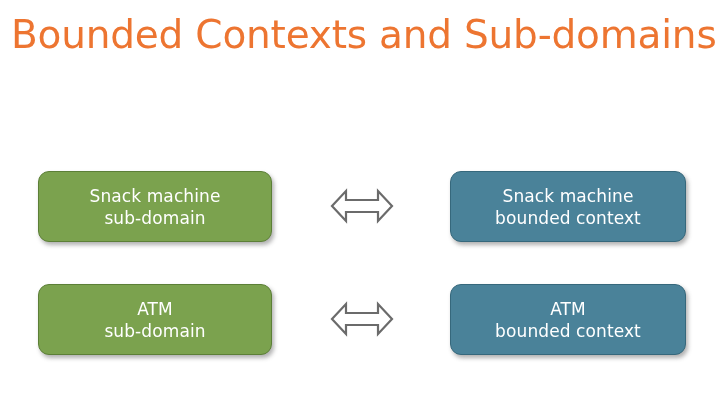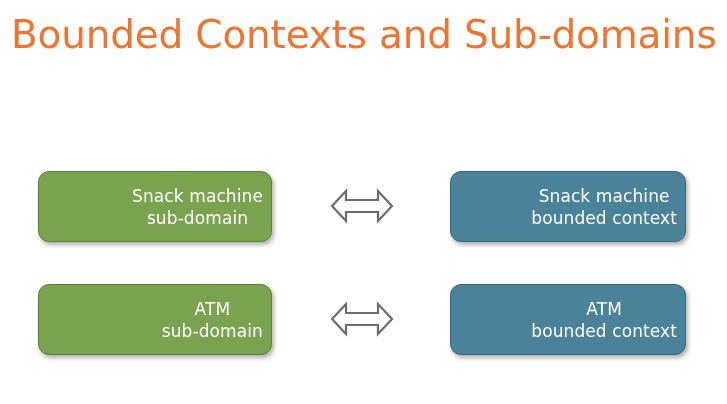--- a/index.html
+++ b/index.html
@@ -57,21 +57,21 @@
   .row-1 { top: 171px; }
   .row-2 { top: 284px; }
 
   .node {
     position: absolute;
     box-sizing: border-box;
     height: 71px;
     border-radius: 11px;
     display: flex;
     align-items: center;
-    justify-content: flex-end;
+    justify-content: center;
     text-align: center;
     color: #ffffff;
     font-size: 17px;
     line-height: 22px;
     font-weight: 400;
     letter-spacing: 0.1px;
     box-shadow: 2px 3px 4px rgba(60, 60, 60, 0.40);
     font-family: "DejaVu Sans", "Liberation Sans", sans-serif;
     user-select: none;
   }

